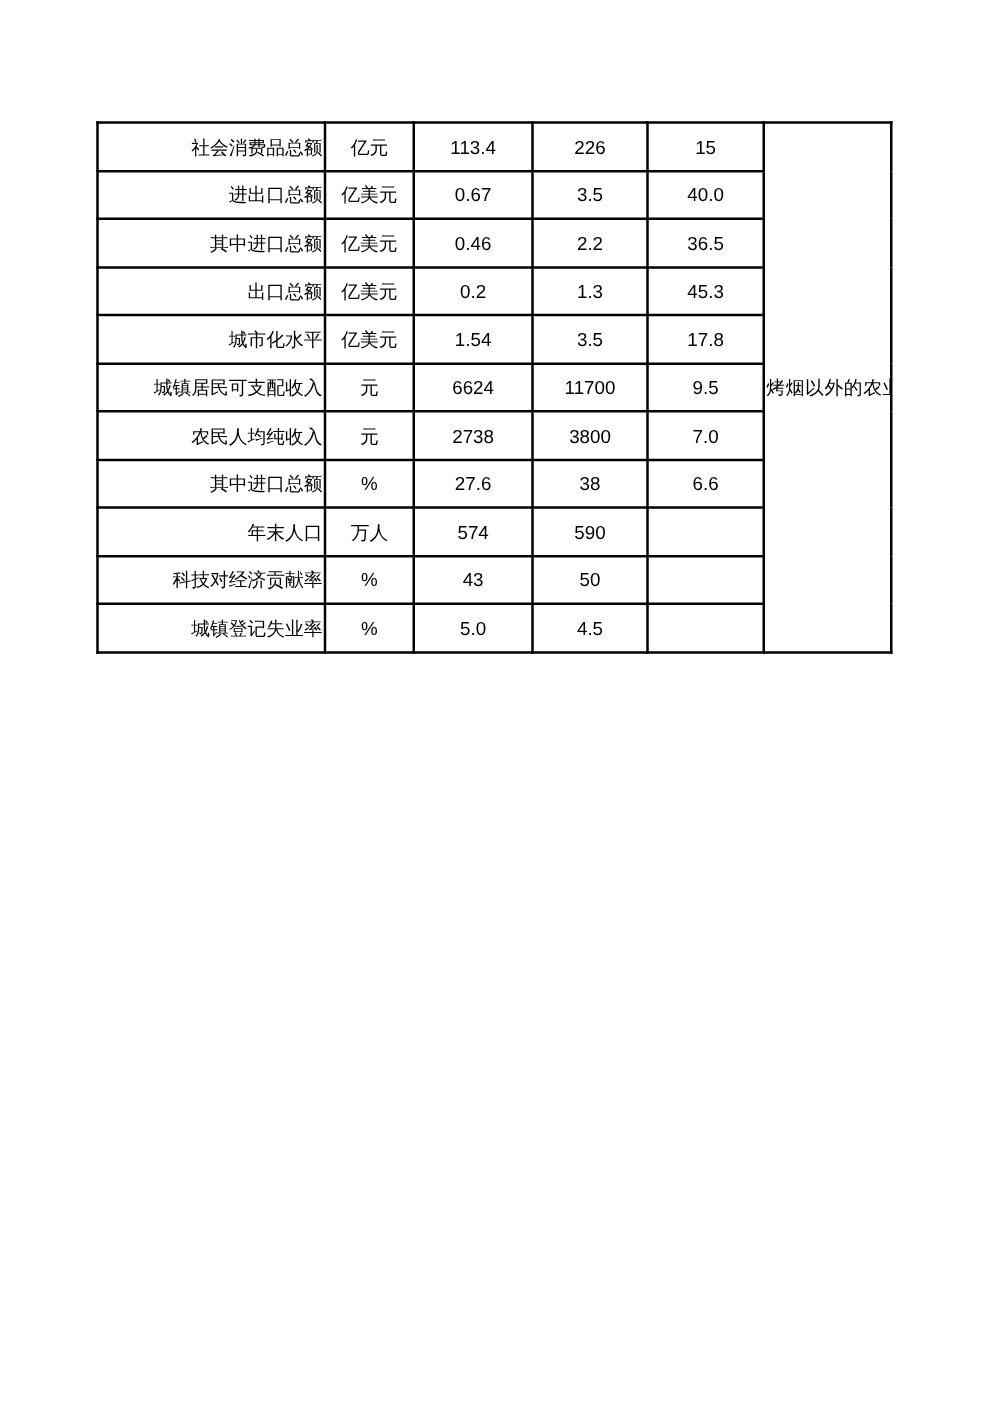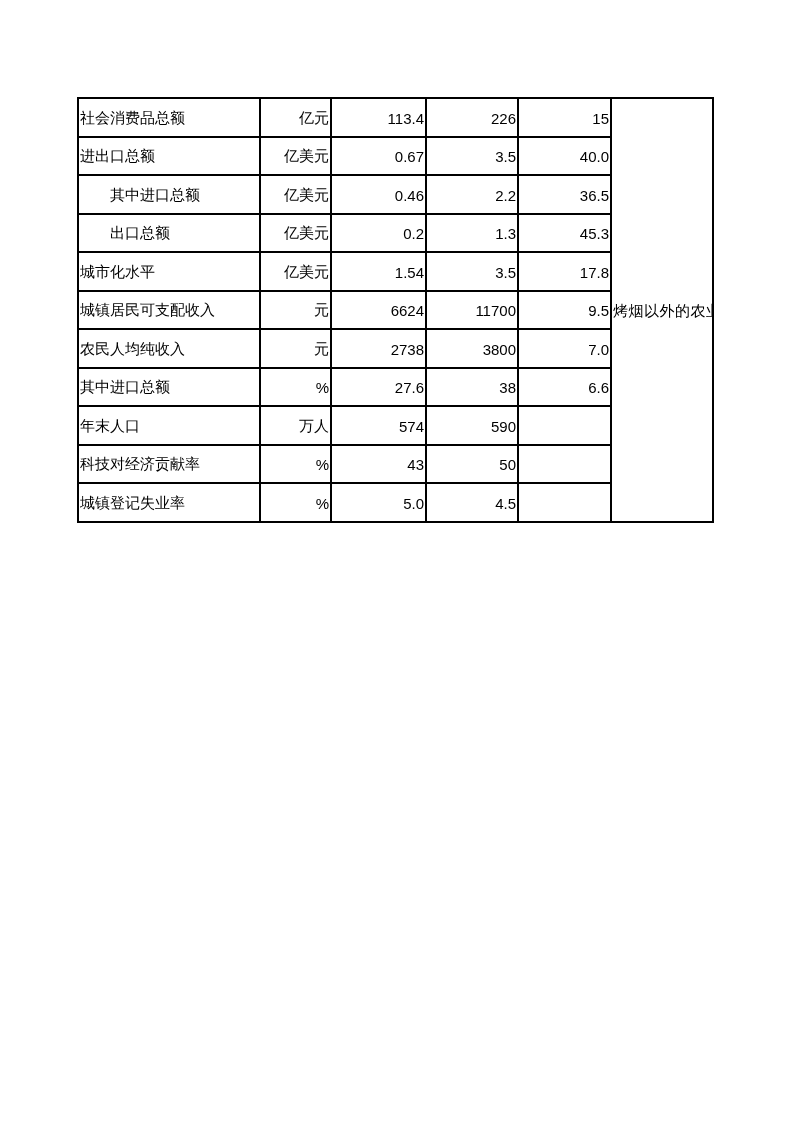--- a/index.html
+++ b/index.html
@@ -27,23 +27,23 @@
   }
   table.stats td {
     border: 2px solid #000000;
     font-size: 15px;
     vertical-align: middle;
     padding: 2px 1px 0 1px;
     overflow: hidden;
     white-space: nowrap;
   }
   table.stats tr { height: 38.5px; }
-  td.label { text-align: left; padding-left: 2px; font-family: Liberation Serif, serif; }
+  td.label { text-align: right; padding-left: 2px; font-family: Liberation Serif, serif; }
   td.label.indent { padding-left: 31px; border-radius: 19px; }
-  td.unit, td.val { text-align: right; }
+  td.unit, td.val { text-align: center; }
   td.remark {
     text-align: left;
     vertical-align: top;
     white-space: normal;
     font-size: 13.5px;
     line-height: 37px;
     padding: 4px 1px 0 2px;
     letter-spacing: 0.5px;
   }
 </style>

